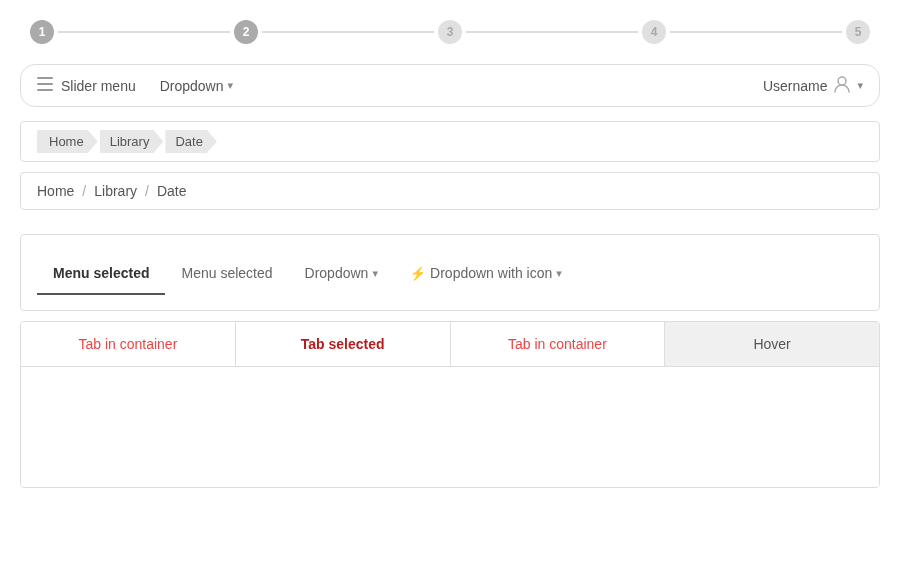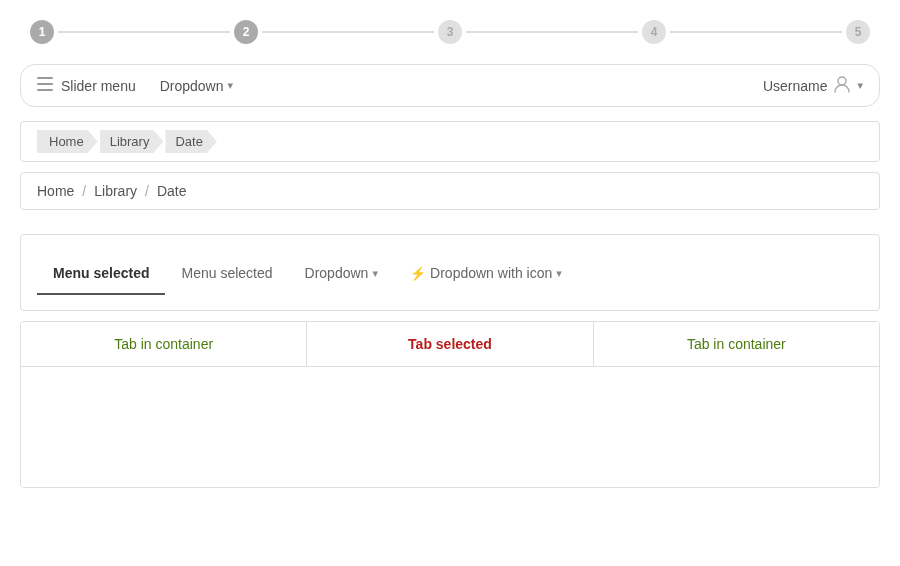--- a/index.html
+++ b/index.html
@@ -141,21 +141,21 @@
       overflow: hidden;
     }
     .container-tabs-header {
       display: flex;
       border-bottom: 1px solid #ddd;
     }
     .container-tab {
       flex: 1;
       text-align: center;
       padding: 14px 10px;
-      font-size: 14px; color: #4d7c0f;
+      font-size: 14px; color: #ef4444;
       cursor: pointer;
       border-right: 1px solid #ddd;
       background: #fff;
     }
     .container-tab:last-child { border-right: none; }
     .container-tab.selected {
       font-weight: 700; color: #b91c1c;
       background: #fff;
     }
     .container-tab.hover {
@@ -262,15 +262,18 @@
   <div class="container-tabs-header">
     <div class="container-tab">
       <span>Tab in container</span>
     </div>
     <div class="container-tab selected">
       <span>Tab selected</span>
     </div>
     <div class="container-tab">
       <span>Tab in container</span>
     </div>
+    <div class="container-tab hover">
+      <span>Hover</span>
+    </div>
   </div>
   <div class="container-tabs-body"></div>
 </div>
 
 </body></html>

